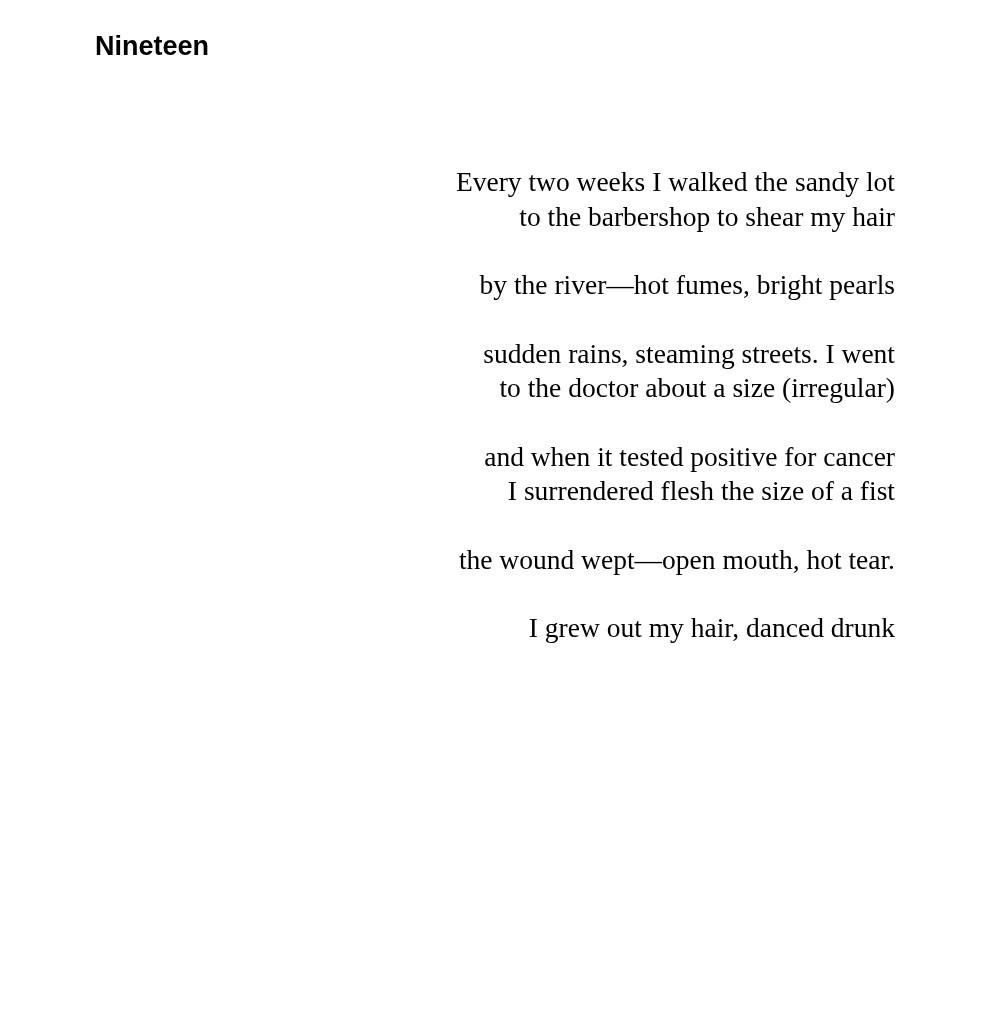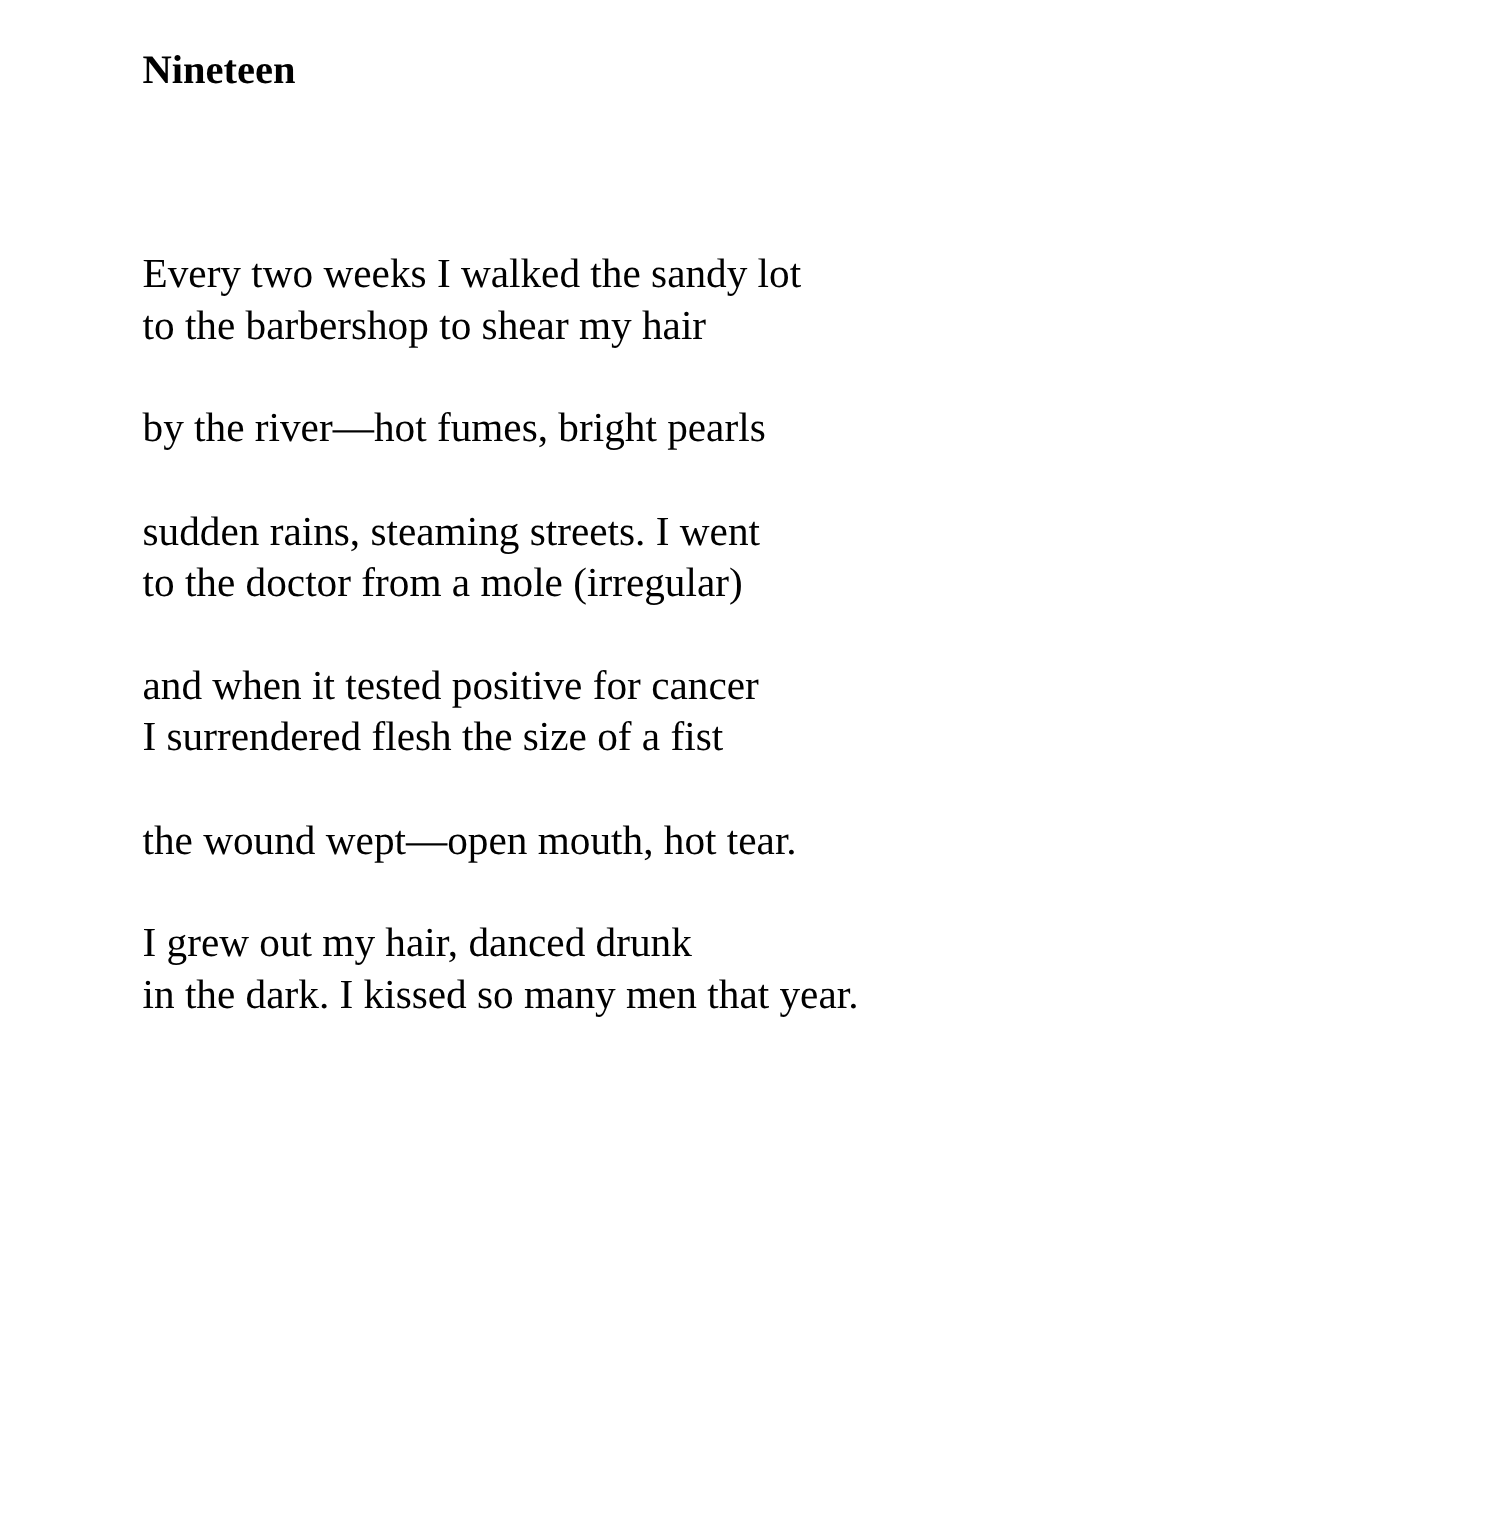--- a/index.html
+++ b/index.html
@@ -1,51 +1,50 @@
 <!DOCTYPE html>
 <html><head>
   <meta charset="utf-8">
   <style>
     html, body { margin: 0; padding: 0; background: #ffffff; }
     body { width: 991px; height: 1024px; position: relative; overflow: hidden; }
     .page { position: absolute; left: 0; top: 0; width: 991px; height: 1024px; background: #fff; }
     .title {
       position: absolute; left: 95px; top: 26px;
-      font-family: Liberation Serif, serif; font-weight: bold;
+      font-family: Liberation Sans, sans-serif; font-weight: bold;
       font-size: 27px; color: #000; margin: 0; line-height: 40px;
     }
     .poem { position: absolute; left: 95px; top: 165px; width: 800px; }
-    .stanza { margin: 0 0 34px 0; }
+    .stanza { margin: 0 0 34px 0; text-align: right; }
     .line {
       font-family: "Liberation Serif", serif; font-size: 27.5px;
       color: #000; line-height: 34.5px; white-space: nowrap; height: 34.5px;
     }
   </style>
 </head>
 <body>
 
 <div class="page">
   <h1 class="title">Nineteen</h1>
   <div class="poem">
     <div class="stanza">
       <div class="line">Every two weeks I walked the sandy lot</div>
       <div class="line">to the barbershop to shear my hair</div>
     </div>
     <div class="stanza">
       <div class="line">by the river—hot fumes, bright pearls</div>
     </div>
     <div class="stanza">
       <div class="line">sudden rains, steaming streets. I went</div>
-      <div class="line">to the doctor from a mole (irregular)</div>
+      <div class="line">to the doctor about a size (irregular)</div>
     </div>
     <div class="stanza">
       <div class="line">and when it tested positive for cancer</div>
       <div class="line">I surrendered flesh the size of a fist</div>
     </div>
     <div class="stanza">
       <div class="line">the wound wept—open mouth, hot tear.</div>
     </div>
     <div class="stanza">
       <div class="line">I grew out my hair, danced drunk</div>
-      <div class="line">in the dark. I kissed so many men that year.</div>
     </div>
   </div>
 </div>
 
 </body></html>

